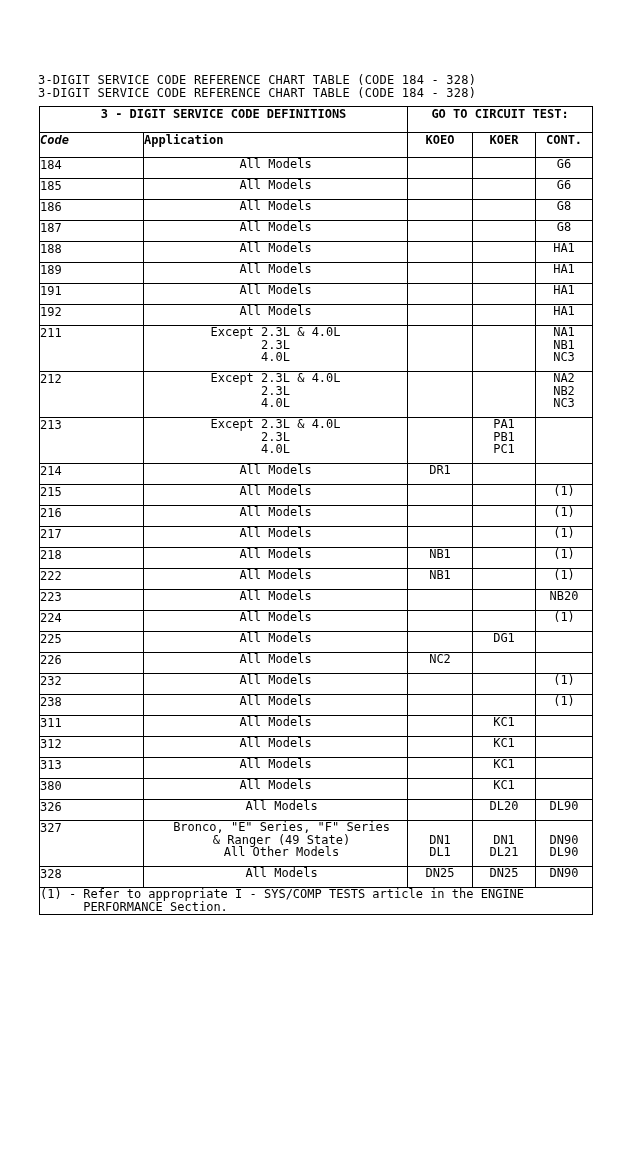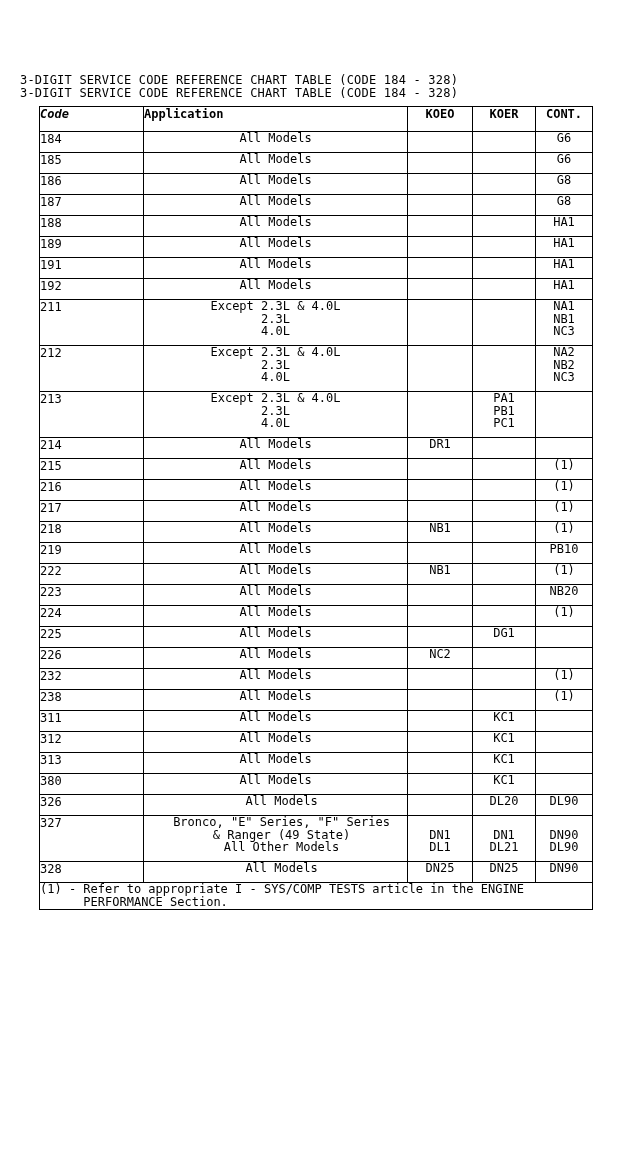--- a/index.html
+++ b/index.html
@@ -1,17 +1,17 @@
 <!DOCTYPE html>
 <html><head>
 <meta charset="utf-8">
 <style>
   html, body { margin: 0; padding: 0; background: #ffffff; }
   body { width: 630px; height: 1160px; position: relative; font-family: "DejaVu Sans Mono", "Liberation Mono", monospace; color: #000; }
-  .title { position: absolute; left: 20px; font-size: 12px; line-height: 13px; white-space: pre; letter-spacing: 0.2px; }
+  .title { position: absolute; left: 38px; font-size: 12px; line-height: 13px; white-space: pre; letter-spacing: 0.2px; }
   #t1 { top: 74px; }
   #t2 { top: 87px; }
   table.ref { position: absolute; left: 39px; top: 106px; width: 553px; border-collapse: collapse; table-layout: fixed; font-size: 12px; }
   table.ref td, table.ref th { border: 1px solid #000; padding: 0; vertical-align: top; }
   col.c-code { width: 104px; }
   col.c-app { width: 264px; }
   col.c-koeo { width: 65px; }
   col.c-koer { width: 63px; }
   col.c-cont { width: 57px; }
   th { font-weight: bold; font-size: 12px; }
@@ -37,20 +37,24 @@
 <table class="ref">
   <colgroup>
     <col class="c-code">
       <col class="c-app">
       <col class="c-koeo">
       <col class="c-koer">
       <col class="c-cont">
   </colgroup>
   <thead>
     <tr>
+      <th class="h-def" colspan="2">3 - DIGIT SERVICE CODE DEFINITIONS</th>
+      <th class="h-go" colspan="3">GO TO CIRCUIT TEST:</th>
+    </tr>
+    <tr>
       <th class="h-code">Code</th>
       <th class="h-app">Application</th>
       <th class="h-sub">KOEO</th>
       <th class="h-sub">KOER</th>
       <th class="h-sub">CONT.</th>
     </tr>
   </thead>
   <tbody id="tbody">
       <tr class="row1">
         <td class="code">184</td>
@@ -168,27 +172,20 @@
         <td class="val"></td>
         <td class="val"></td>
         <td class="val">(1)</td>
       </tr>
       <tr class="row1">
         <td class="code">218</td>
         <td class="app">All Models</td>
         <td class="val">NB1</td>
         <td class="val"></td>
         <td class="val">(1)</td>
-      </tr>
-      <tr class="row1">
-        <td class="code">219</td>
-        <td class="app">All Models</td>
-        <td class="val"></td>
-        <td class="val"></td>
-        <td class="val">PB10</td>
       </tr>
       <tr class="row1">
         <td class="code">222</td>
         <td class="app">All Models</td>
         <td class="val">NB1</td>
         <td class="val"></td>
         <td class="val">(1)</td>
       </tr>
       <tr class="row1">
         <td class="code">223</td>

